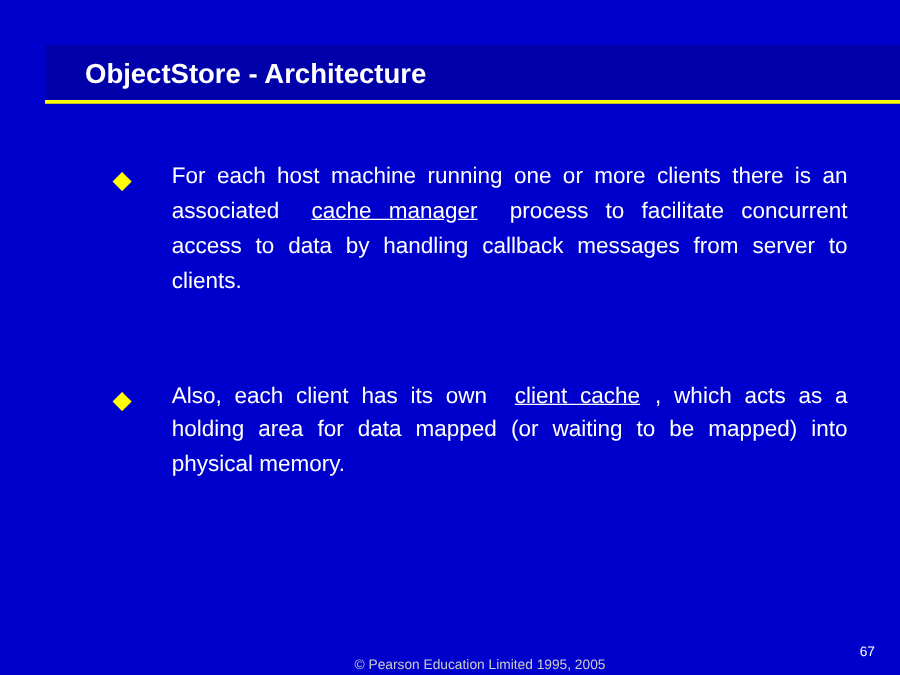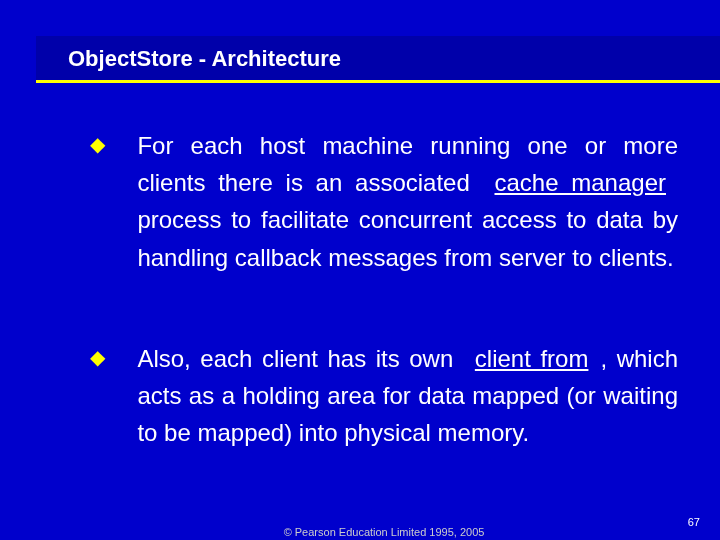--- a/index.html
+++ b/index.html
@@ -55,21 +55,21 @@
     .bullet-diamond {
       color: #ffff00;
       font-size: 20px;
       line-height: 1.5;
       flex-shrink: 0;
       margin-top: 2px;
     }
 
     .bullet-text {
       color: #ffffff;
-      font-size: 24px;
+      font-size: 18px;
       line-height: 1.55;
       text-align: justify;
     }
 
     .underline {
       text-decoration: underline;
     }
 
     .footer {
       text-align: center;
@@ -104,21 +104,21 @@
     <div class="bullet-item">
       <span class="bullet-diamond">◆</span>
       <span class="bullet-text">
         For each host machine running one or more clients there is an associated <span class="underline">cache manager</span> process to facilitate concurrent access to data by handling callback messages from server to clients.
       </span>
     </div>
 
     <div class="bullet-item">
       <span class="bullet-diamond">◆</span>
       <span class="bullet-text">
-        Also, each client has its own <span class="underline">client from</span>, which acts as a holding area for data mapped (or waiting to be mapped) into physical memory.
+        Also, each client has its own <span class="underline">client cache</span>, which acts as a holding area for data mapped (or waiting to be mapped) into physical memory.
       </span>
     </div>
   </div>
 
   <div class="footer">
     <span class="footer-text">© Pearson Education Limited 1995, 2005</span>
     <span class="page-number">67</span>
   </div>
 </div>
 

